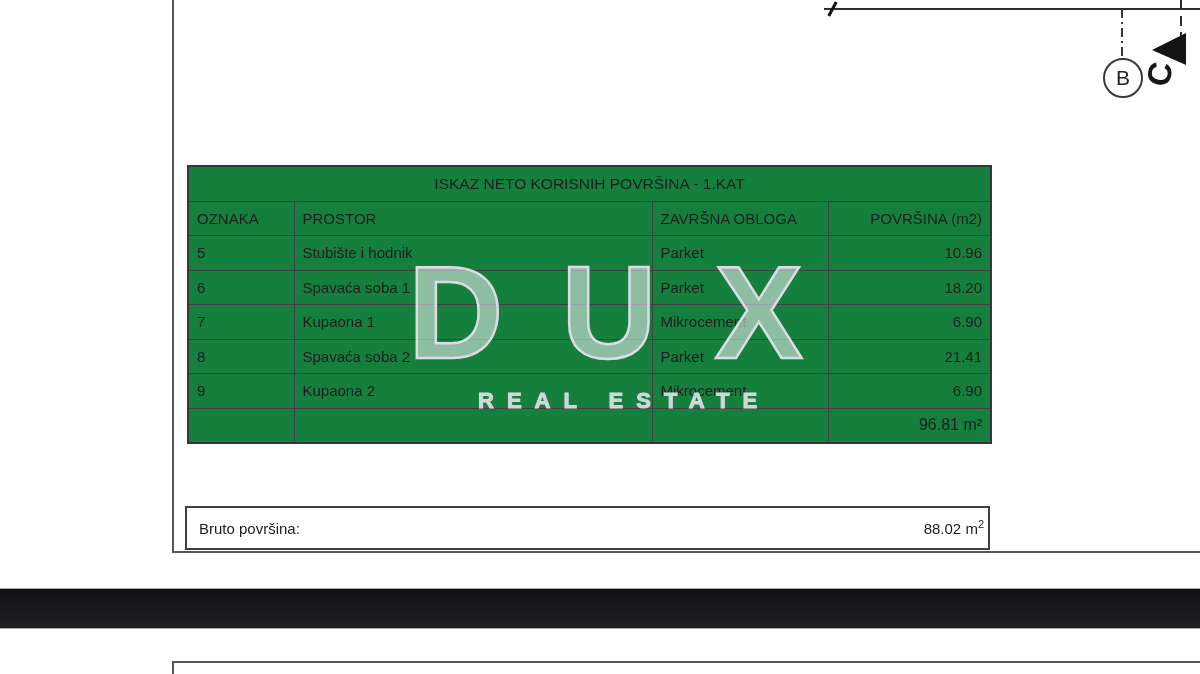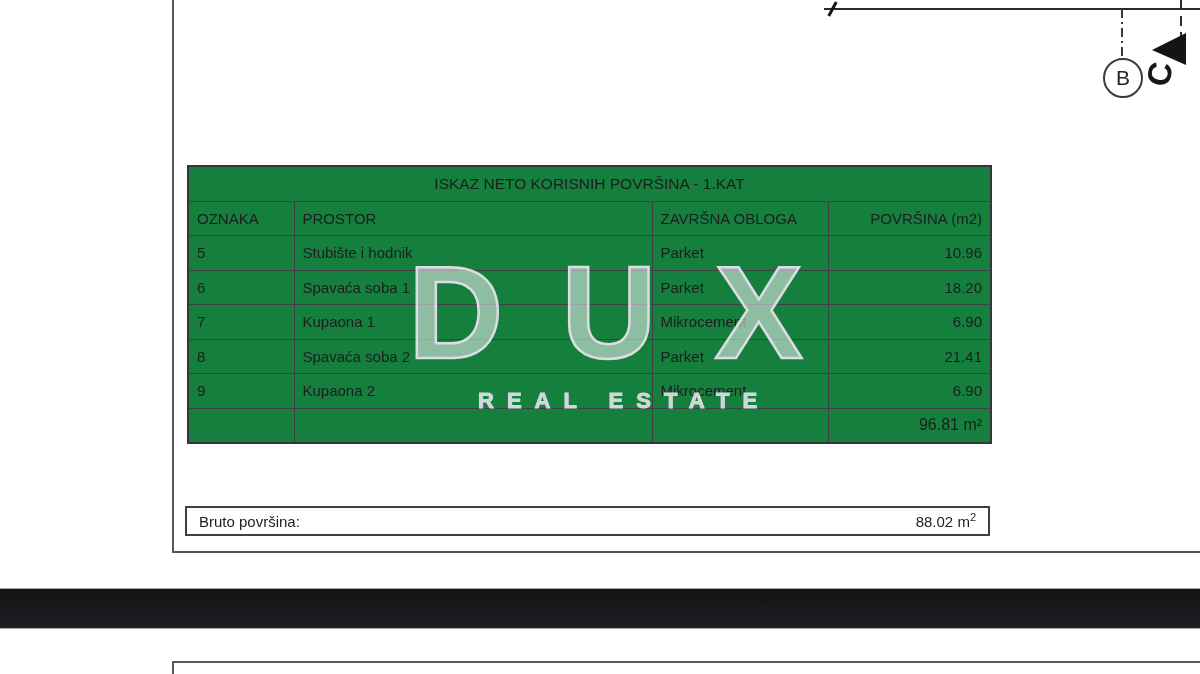--- a/index.html
+++ b/index.html
@@ -41,24 +41,24 @@
   .total-cell{text-align:right !important;font-weight:bold;font-size:16px;}
 
   
   .watermark{position:absolute;left:0;top:0;width:956px;height:674px;pointer-events:none;}
   .wm-name{position:absolute;left:408px;top:247px;font-size:132px;font-weight:bold;letter-spacing:58px;
     line-height:1;color:rgba(240,240,245,0.55);-webkit-text-stroke:2.5px #dcdce2;}
   .wm-tagline{position:absolute;left:478px;top:388px;font-size:22px;font-weight:bold;letter-spacing:13px;
     color:rgba(226,226,232,0.9);-webkit-text-stroke:1px #d6d6dc;}
 
   
-  .bruto-box{position:absolute;left:185px;top:506px;width:805px;height:30px;border:2px solid #3f3f44;
+  .bruto-box{position:absolute;left:185px;top:506px;width:805px;height:44px;border:2px solid #3f3f44;
     background:#fff;display:flex;align-items:center;justify-content:space-between;font-size:15px;box-sizing:border-box;}
   .bruto-label{padding-left:12px;}
-  .bruto-value{padding-right:12px;}
+  .bruto-value{padding-right:4px;}
   .bruto-value sup{font-size:11px;vertical-align:super;line-height:0;}
 
   
   .black-bar{position:absolute;left:0;top:588px;width:1200px;height:41px;
     background:linear-gradient(180deg,#121215,#202024);
     border-top:1px solid #a9a9ae;border-bottom:1px solid #a9a9ae;box-sizing:border-box;}
 </style>
 </head>
 <body>
 

